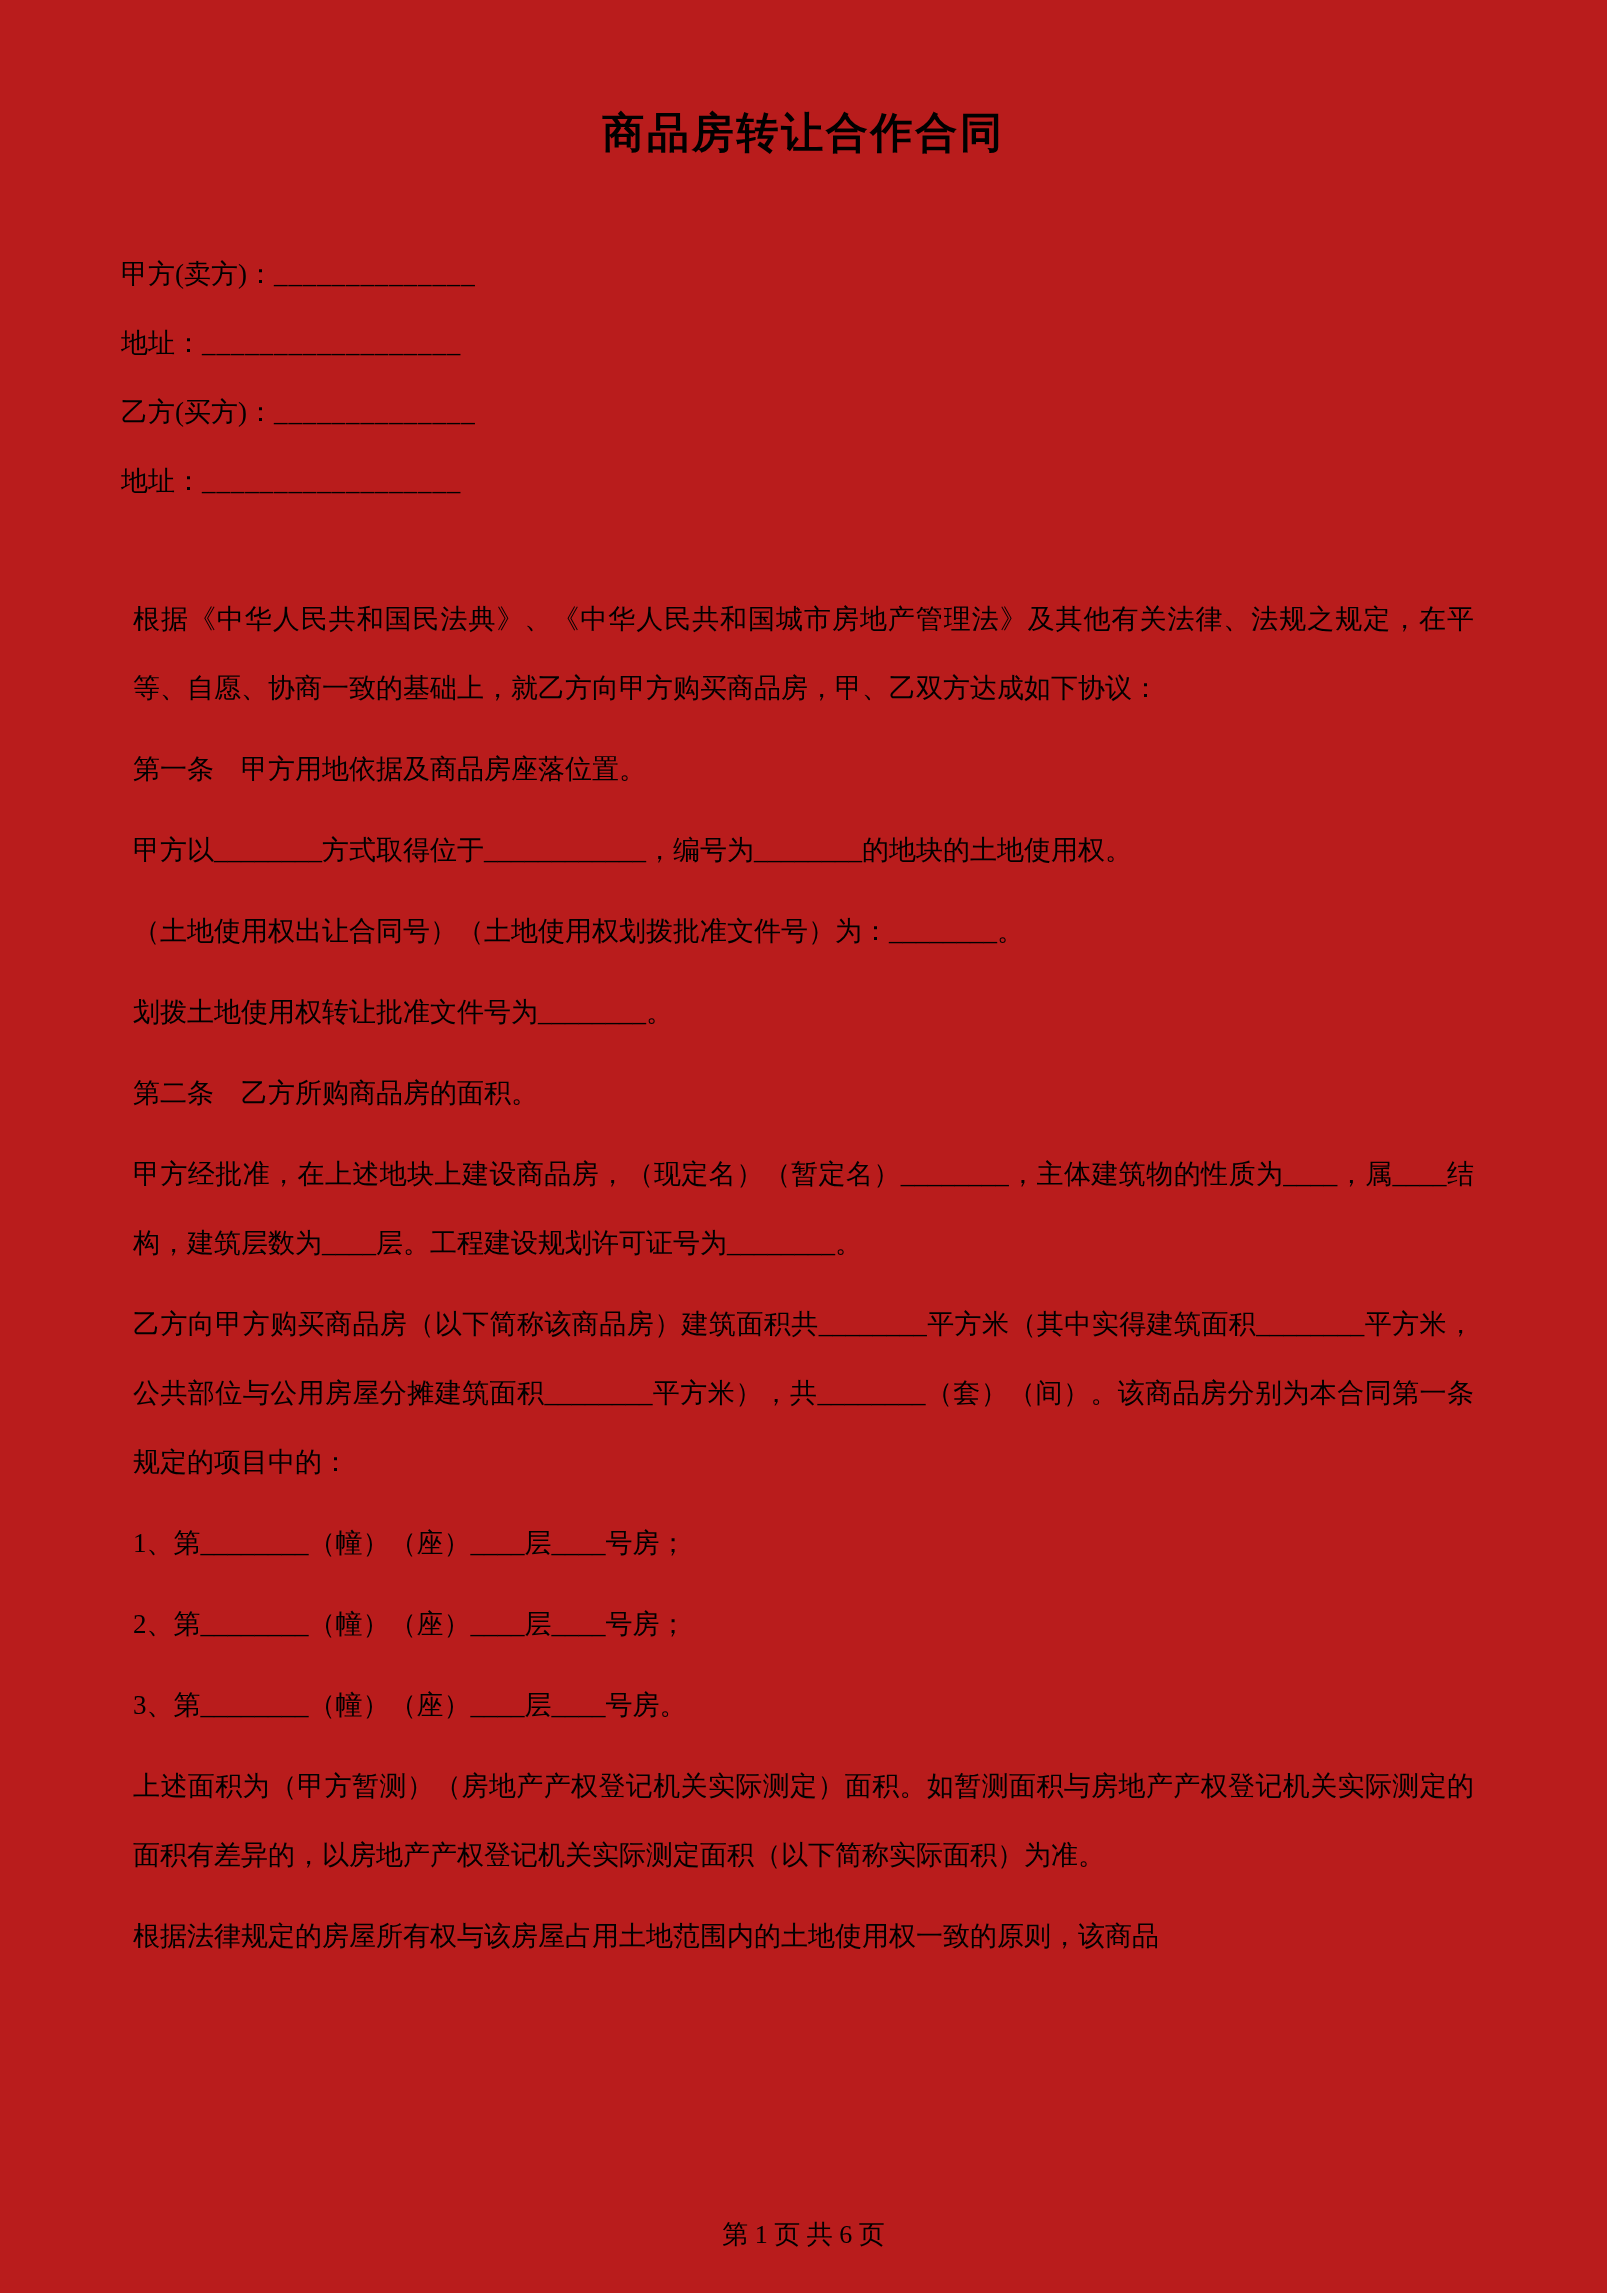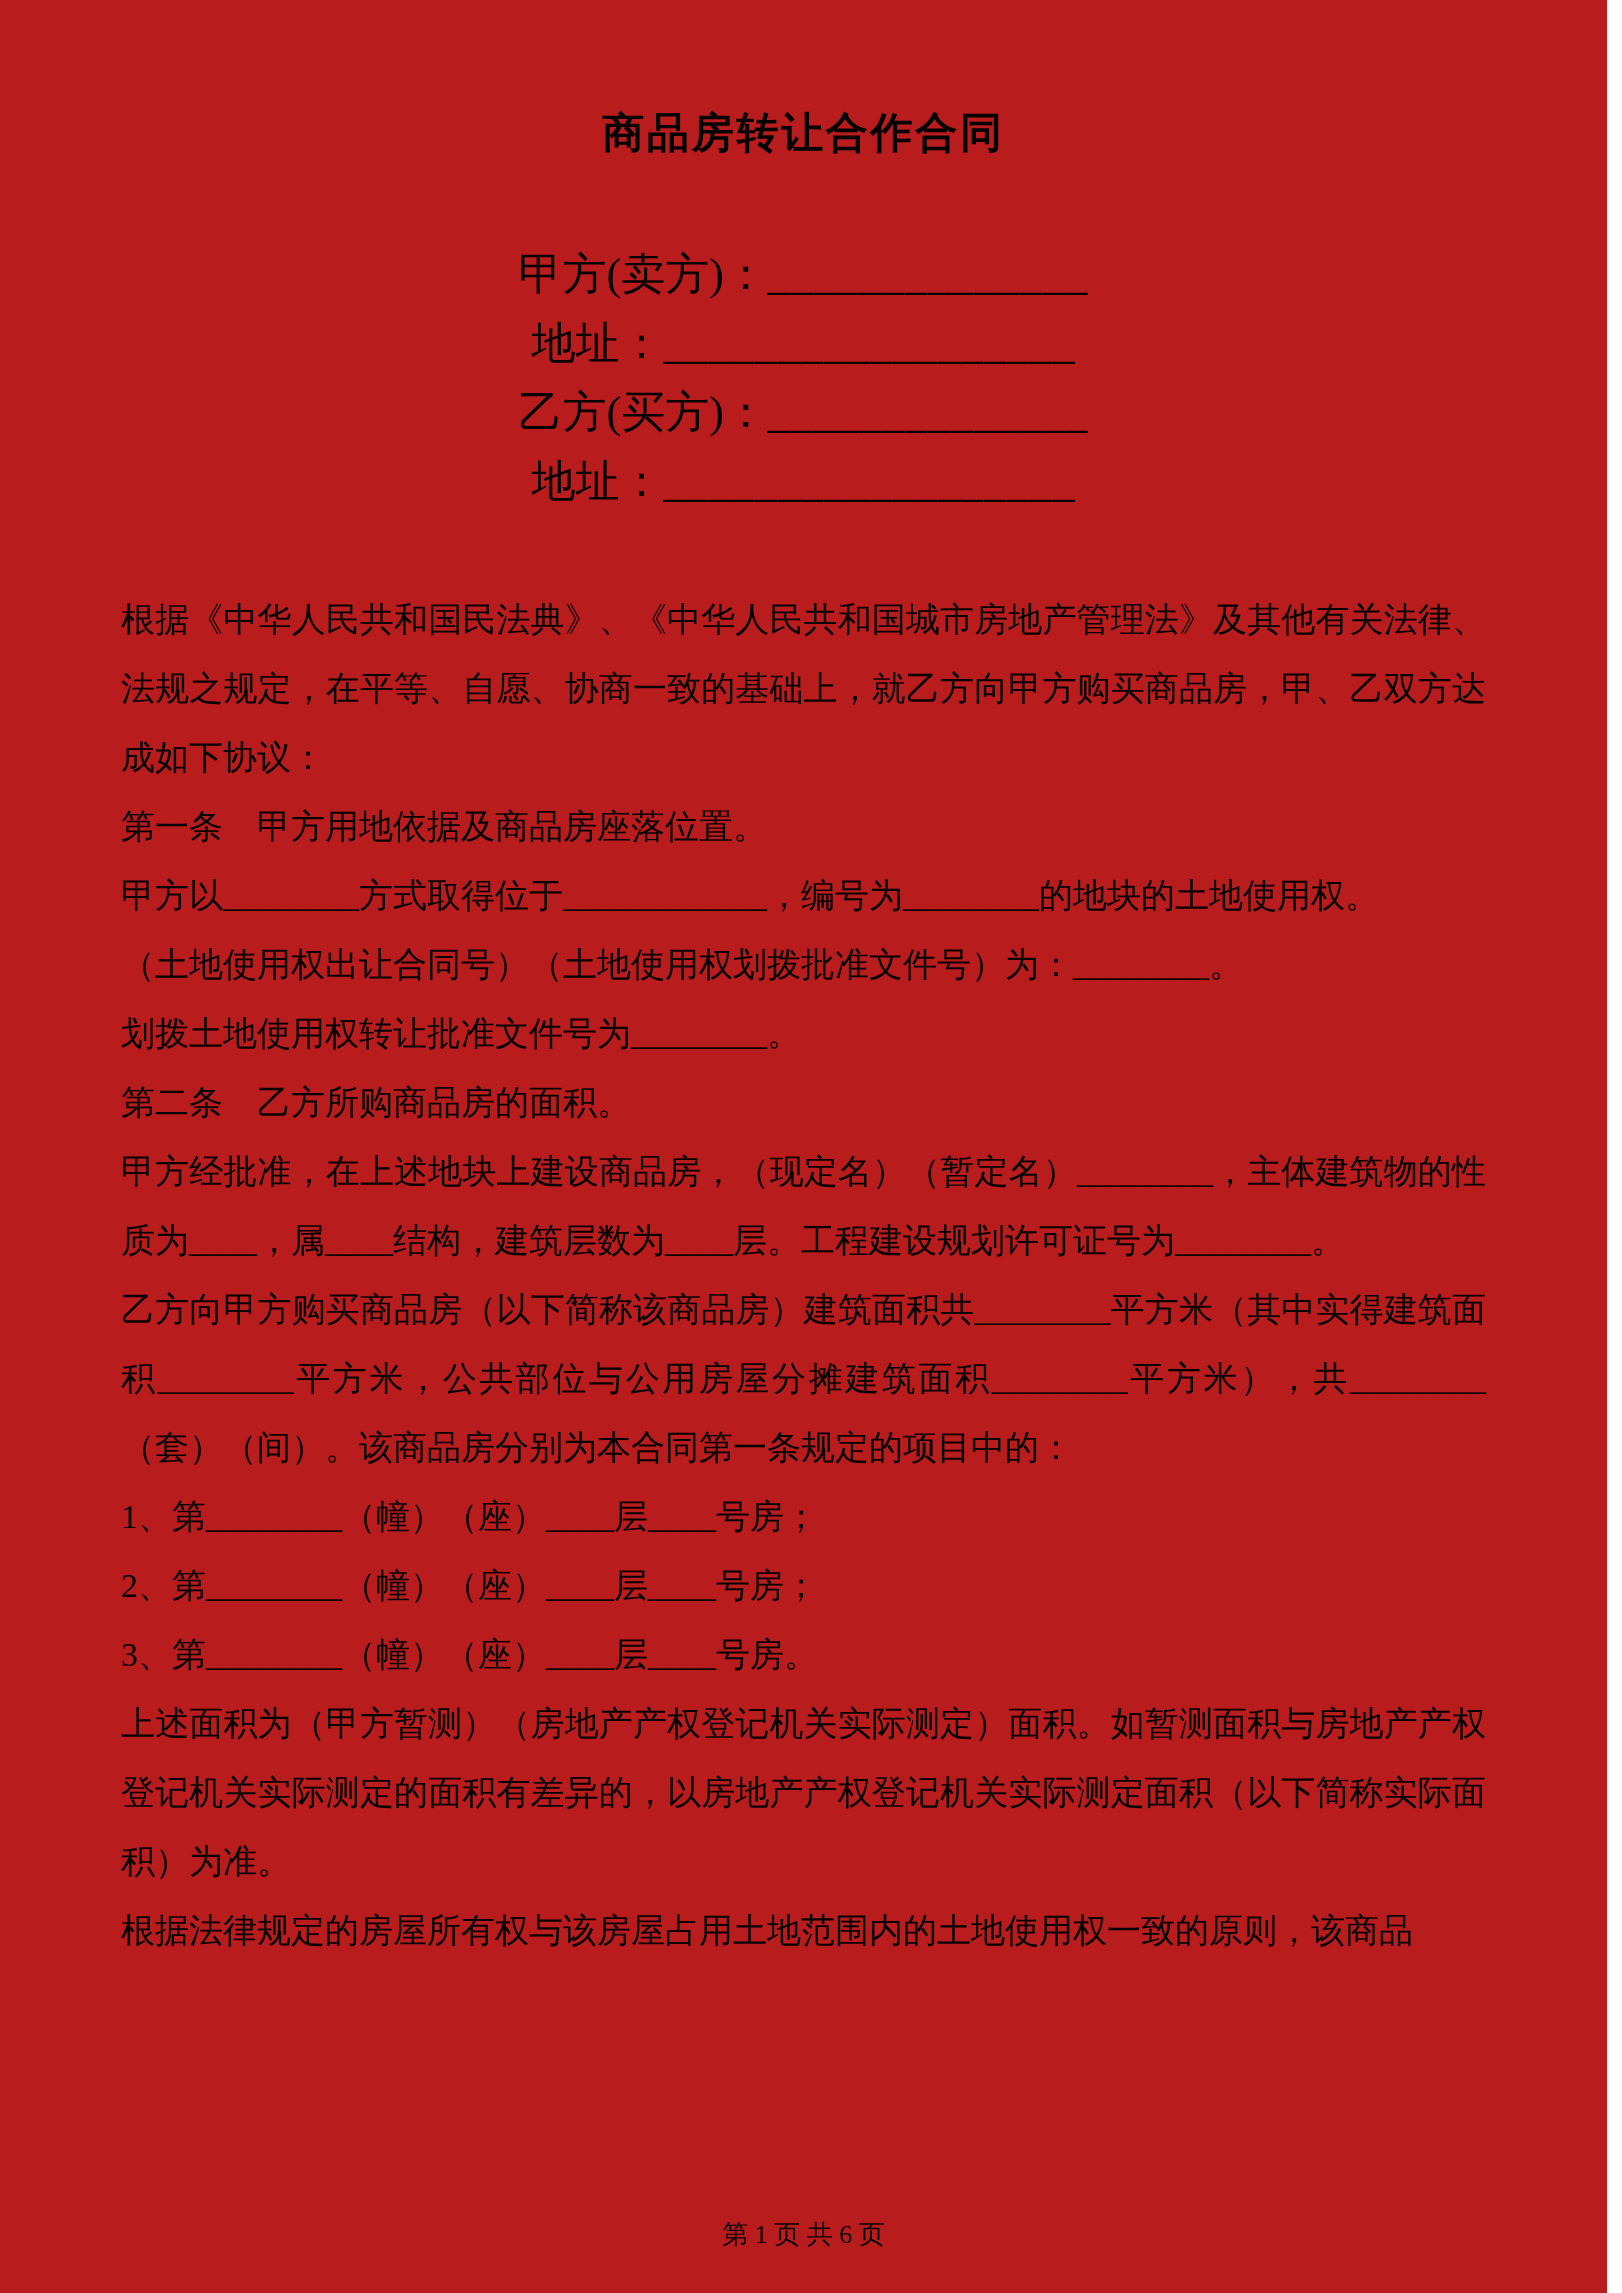--- a/index.html
+++ b/index.html
@@ -24,31 +24,30 @@
     font-weight: bold;
     text-align: center;
     letter-spacing: 2.7px;
     margin: 0 0 80px 0;
     line-height: 1.25;
   }
   .party-block {
     margin: 0 0 69px 0;
   }
   .party-line {
-    font-size: 44px;
+    font-size: 27px;
     line-height: 69px;
     white-space: nowrap;
-    text-align: center;
   }
   .party-line .blank {
     letter-spacing: 0.9px;
   }
   .body-block p {
-    margin: 0;
-    font-size: 34px;
+    margin: 12px;
+    font-size: 27px;
     line-height: 69px;
     text-align: justify;
     text-justify: inter-character;
     word-break: break-all;
   }
   .footer {
     position: absolute;
     left: 0;
     bottom: 42px;
     width: 100%;

